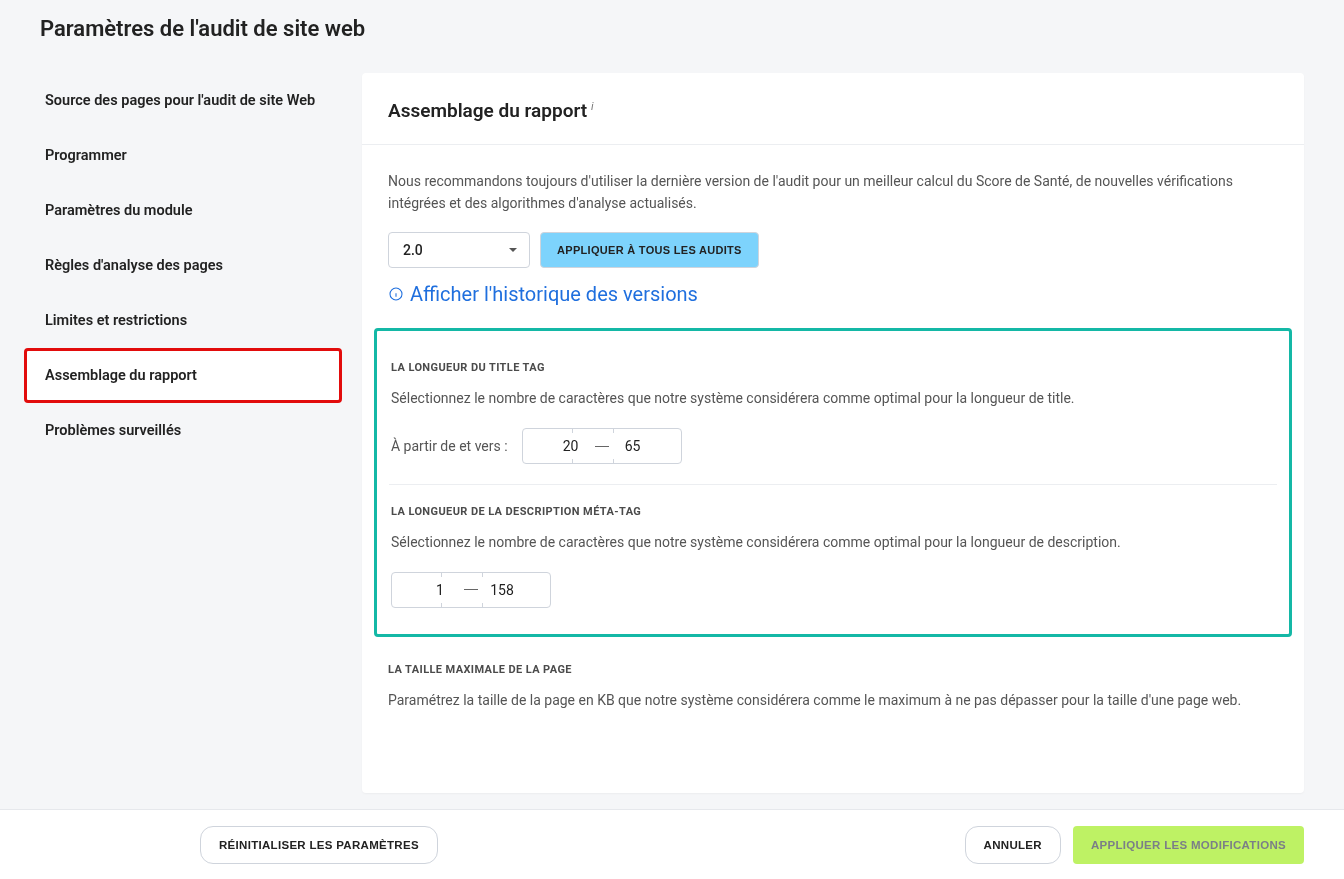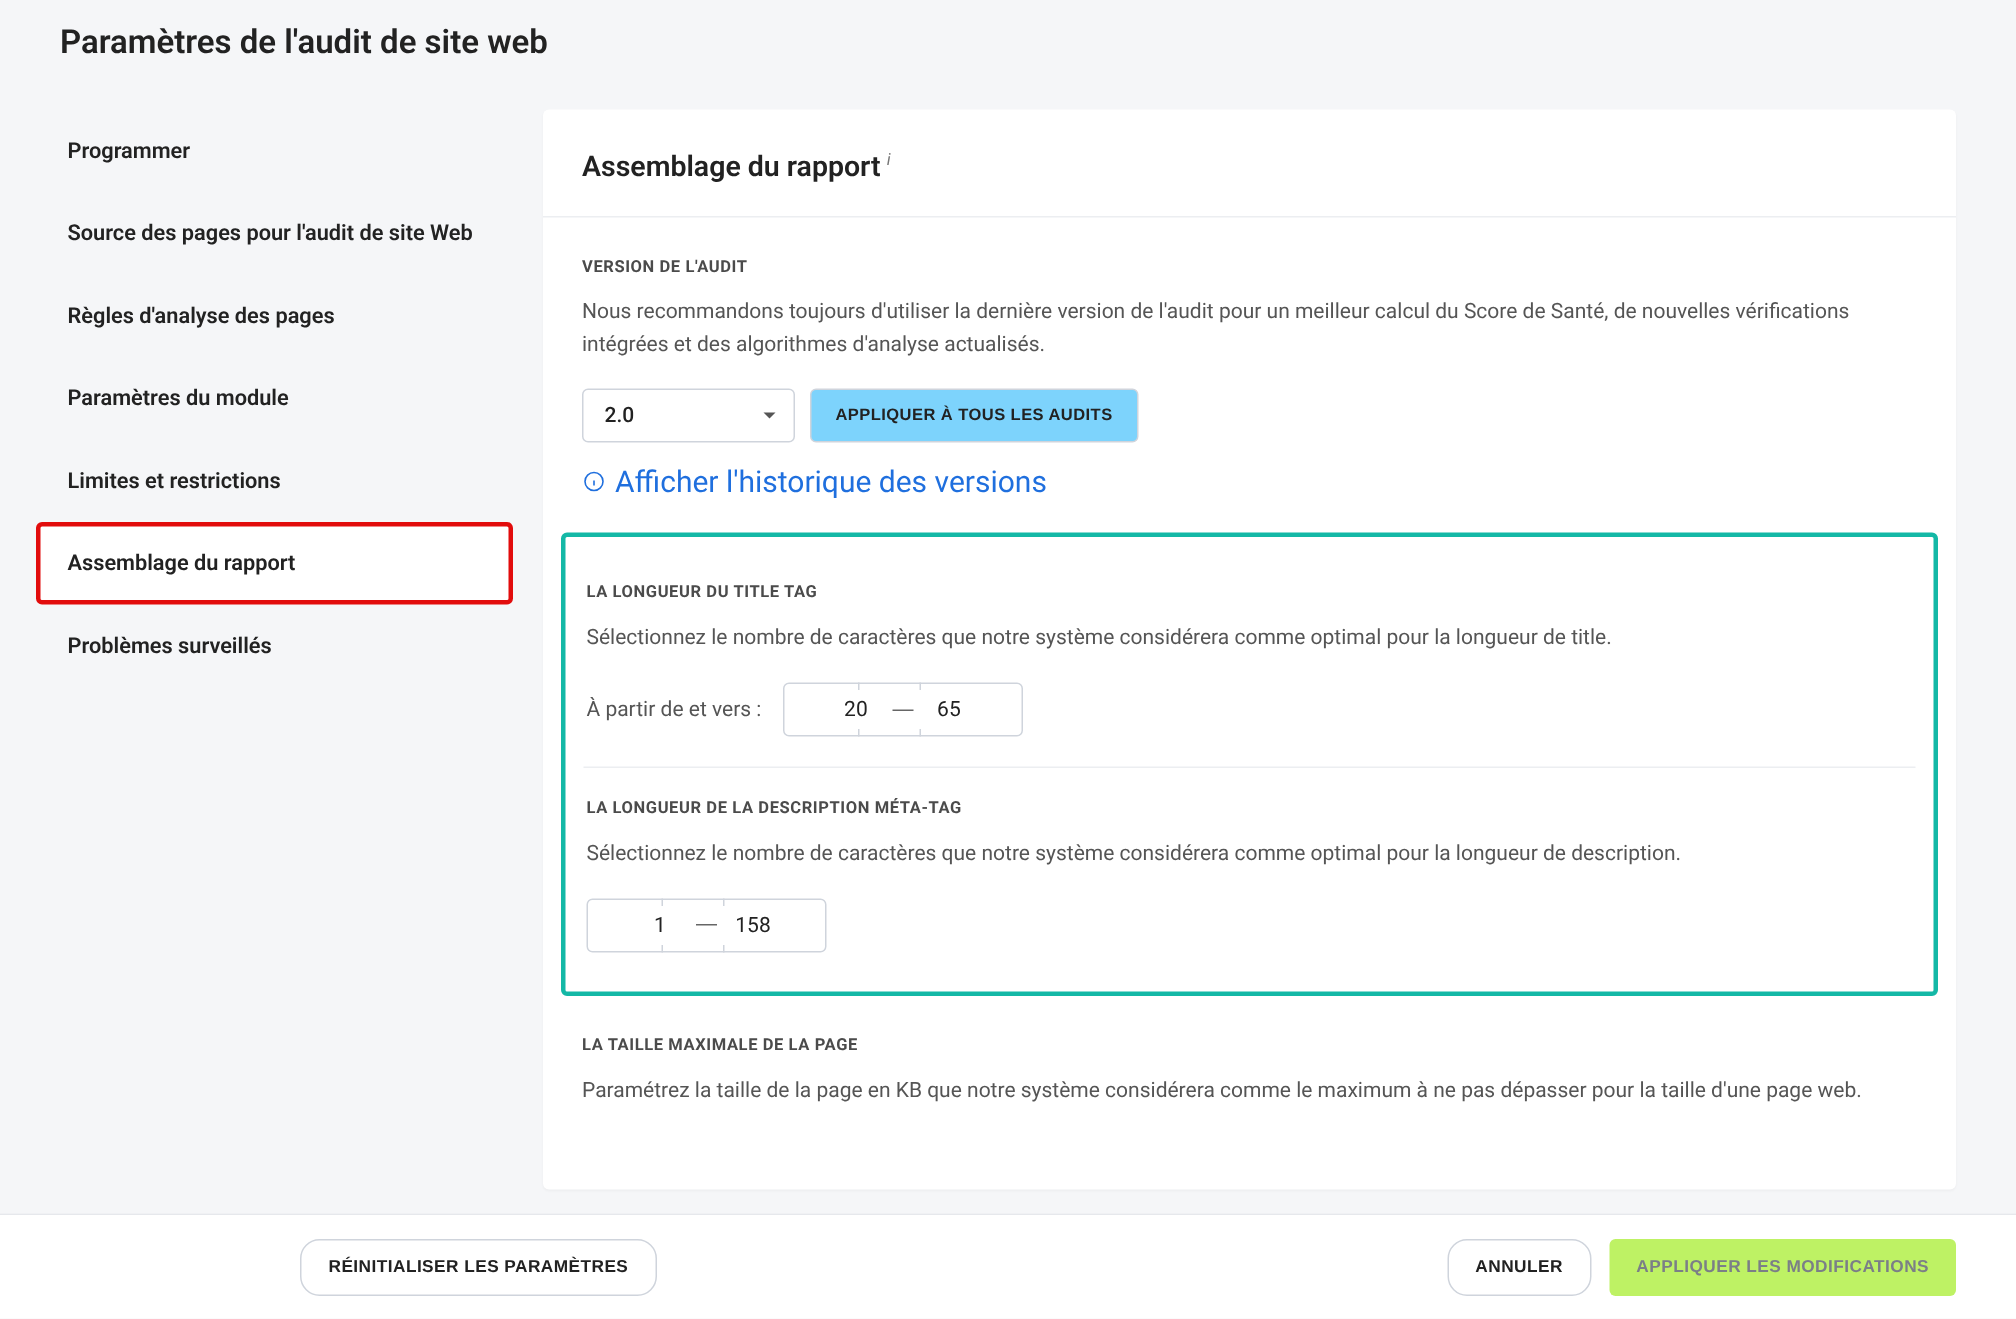--- a/index.html
+++ b/index.html
@@ -231,41 +231,40 @@
     .audit-version-section { padding: 26px 26px 22px 26px; }
     .page-size-section { padding: 26px 0 10px 0; margin: 0 26px; }
   </style>
 </head>
 <body>
 
 <h1 class="page-title">Paramètres de l'audit de site web</h1>
 
 <div class="layout">
   <nav class="sidebar">
+    <div class="sidebar-item">Source des pages pour l'audit de site Web</div>
     <div class="sidebar-item">Programmer</div>
-    <div class="sidebar-item">Source des pages pour l'audit de site Web</div>
+    <div class="sidebar-item">Paramètres du module</div>
     <div class="sidebar-item">Règles d'analyse des pages</div>
-    <div class="sidebar-item">Paramètres du module</div>
     <div class="sidebar-item">Limites et restrictions</div>
     <div class="sidebar-item active">Assemblage du rapport</div>
     <div class="sidebar-item">Problèmes surveillés</div>
   </nav>
 
   <div class="panel">
     <div class="panel-header">
       <h2>
         <span>Assemblage du rapport</span>
         <span class="info-i">i</span>
       </h2>
     </div>
 
     <div class="sections-wrap">
 
       <div class="audit-version-section">
-        <div class="section-label">VERSION DE L'AUDIT</div>
         <div class="section-desc">Nous recommandons toujours d'utiliser la dernière version de l'audit pour un meilleur calcul du Score de Santé, de nouvelles vérifications intégrées et des algorithmes d'analyse actualisés.</div>
         <div class="controls-row">
           <div class="select-box">
             <span>2.0</span>
             <span class="chevron">
               <svg viewBox="0 0 10 10">
                   <path d="M1 3 L5 7 L9 3 Z"></path>
                 </svg>
             </span>
           </div>

